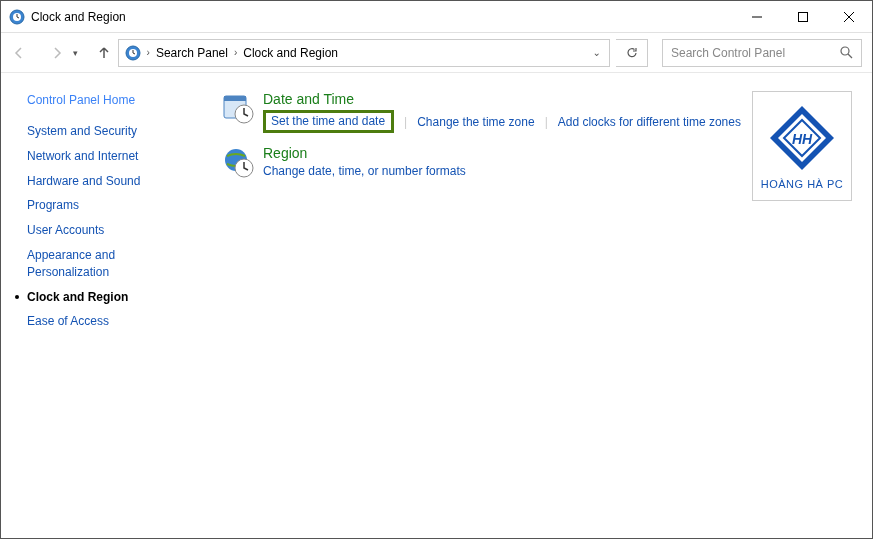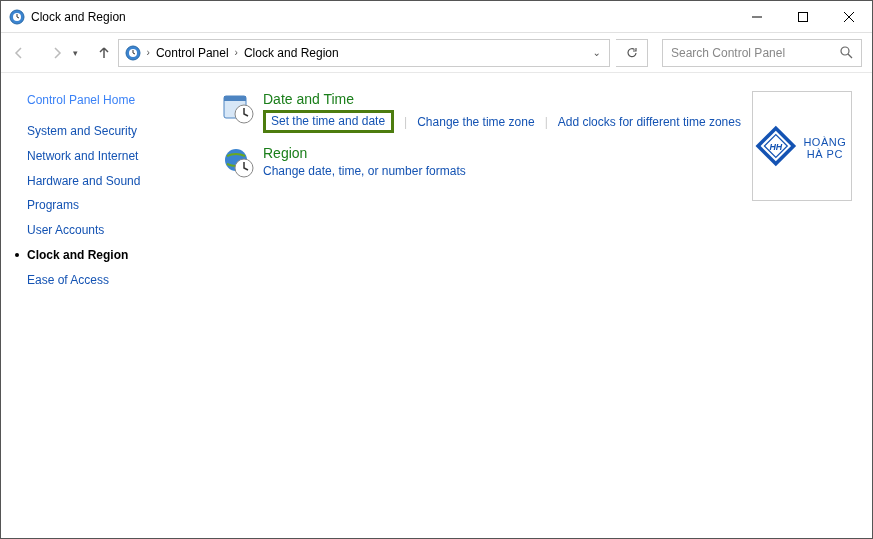--- a/index.html
+++ b/index.html
@@ -74,21 +74,21 @@
   .row { display:flex; margin-bottom:12px; }
   .row .icon { width:36px; height:36px; margin-right:6px; flex-shrink:0; display:flex; align-items:center; justify-content:center;}
   .row .body .heading { color:#1a7e1a; font-size:14px; margin-bottom:3px;}
   .row .body .heading a { color:#1a7e1a; text-decoration:none; }
   .links { display:flex; align-items:center; gap:0; }
   .links .lnk { color:#1453b3; font-size:12px; }
   .links .sep { color:#ccc; margin:0 10px; }
   .highlight { border:3px solid #4d7c0f; padding:1px 6px 2px 5px; display:inline-block; }
 
   .logo { width:100px; text-align:center; margin-left:auto; }
-  .logo .box { width:100px; height:110px; border:1px solid #ccc; display:flex; flex-direction:row; align-items:center; justify-content:center; }
+  .logo .box { width:100px; height:110px; border:1px solid #ccc; display:flex; flex-direction:column; align-items:center; justify-content:center; }
   .logo .label { color:#1453b3; font-weight:normal; font-size:11px; margin-top:4px; letter-spacing:0.5px;}
 
   svg { display:block; }
 </style>
 </head>
 <body>
 
 <div class="titlebar">
   <span class="appicon">
     <svg width="16" height="16" viewBox="0 0 16 16">
@@ -138,21 +138,21 @@
   </span>
   <div class="addressbar">
     <span>
       <svg width="16" height="16" viewBox="0 0 16 16">
         <circle cx="8" cy="8" r="7" fill="#3b84d0" stroke="#2a6aa8"></circle>
         <circle cx="8" cy="8" r="4" fill="#fff"></circle>
         <path d="M8 5 L8 8 L10 9" stroke="#333" stroke-width="1" fill="none"></path>
       </svg>
     </span>
     <span class="crumb-sep">›</span>
-    <span>Control Panel</span>
+    <span>Search Panel</span>
     <span class="crumb-sep">›</span>
     <span>Clock and Region</span>
     <span class="chevdown" style="font-size:10px;">⌄</span>
   </div>
   <div class="refresh">
     <svg width="14" height="14" viewBox="0 0 14 14">
         <path d="M11 7 A4 4 0 1 1 9.5 3.5 M11 2 L11 5 L8 5" fill="none" stroke="#555" stroke-width="1.2"></path>
       </svg>
   </div>
   <div class="searchbox">
@@ -167,20 +167,21 @@
 </div>
 
 <div class="content">
   <div class="sidebar">
     <div class="home">Control Panel Home</div>
     <div class="cat">System and Security</div>
     <div class="cat">Network and Internet</div>
     <div class="cat">Hardware and Sound</div>
     <div class="cat">Programs</div>
     <div class="cat">User Accounts</div>
+    <div class="cat" style="max-width:120px;">Appearance and Personalization</div>
     <div class="cat active">Clock and Region</div>
     <div class="cat">Ease of Access</div>
   </div>
 
   <div class="main">
     <div class="mainleft">
 
       <div class="row">
         <div class="icon">
           <svg width="34" height="34" viewBox="0 0 34 34">

